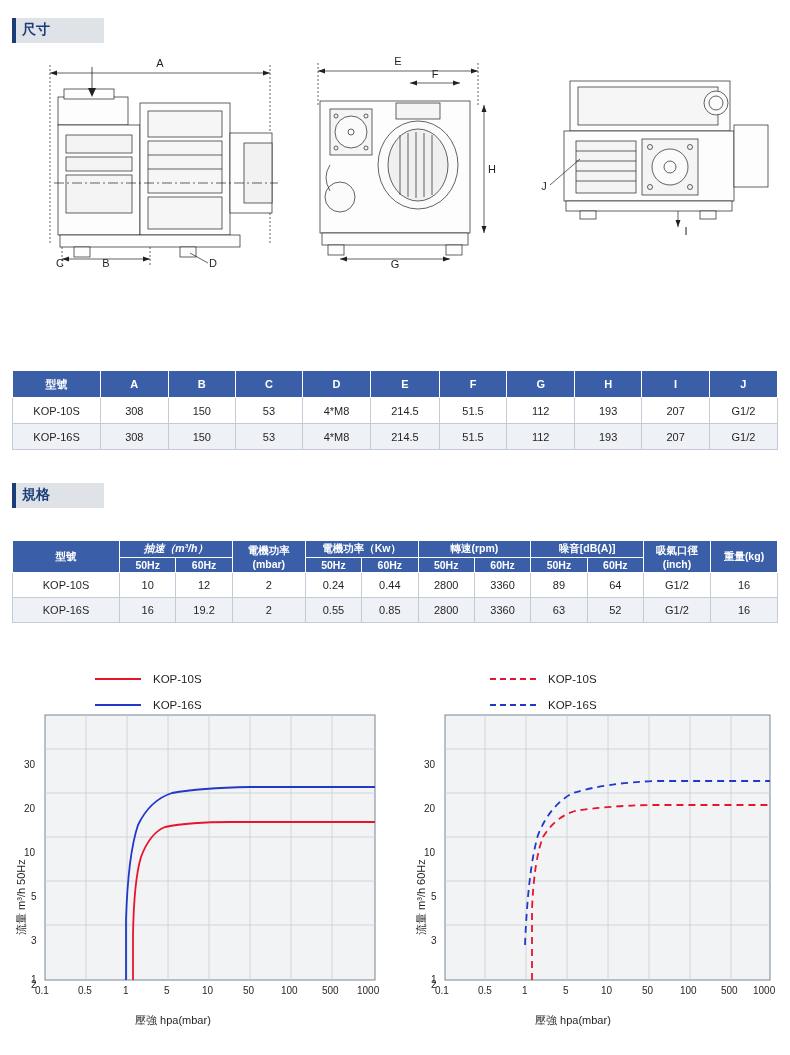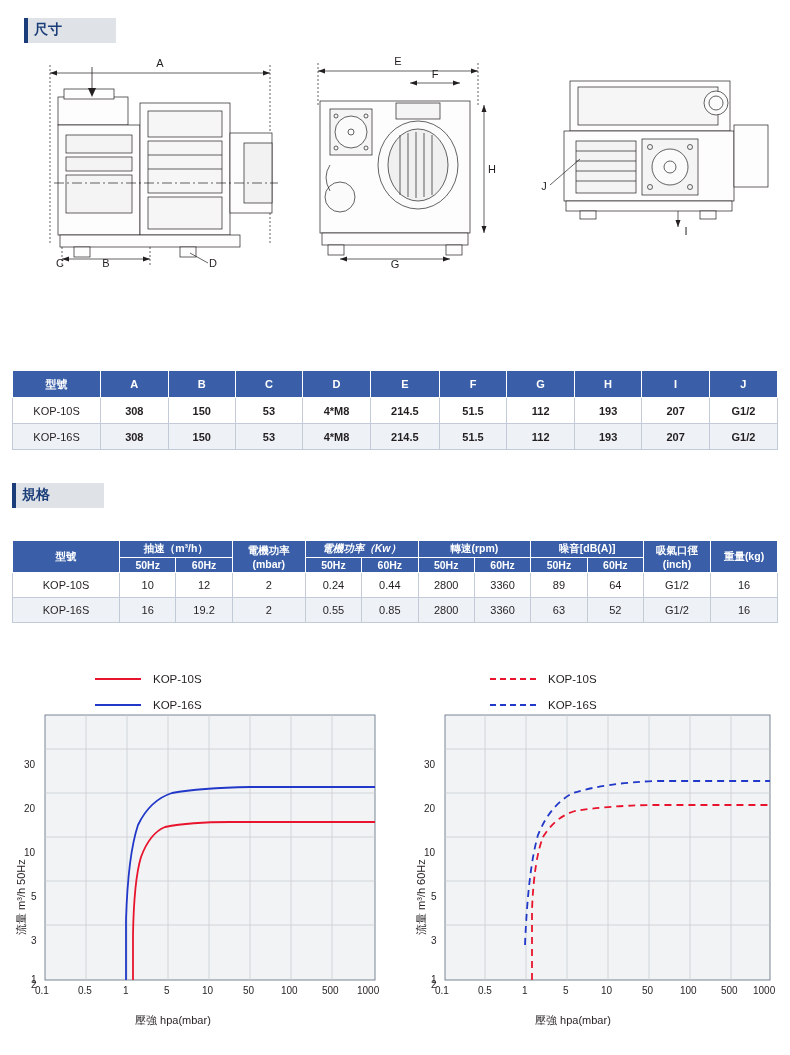--- a/index.html
+++ b/index.html
@@ -25,21 +25,20 @@
   .drawing{position:absolute;}
   table{border-collapse:collapse;}
   .dim-table{position:absolute;left:12px;top:370px;width:766px;}
   .dim-table th{
     background:#3a5fa8;color:#ffffff;font-weight:bold;font-size:11px;
     border:1px solid #ffffff;height:24px;
   }
   .dim-table td{
     border:1px solid #c3cbd8;height:23px;text-align:center;font-size:11px;
     background:#ffffff;
-    font-weight:bold;
   }
   .dim-table tr.alt td{background:#eef1f6;}
   .dim-table td.model{font-weight:normal;}
 
   .spec-table{position:absolute;left:12px;top:540px;width:766px;}
   .spec-table th{
     background:#3a5fa8;color:#ffffff;font-weight:bold;font-size:10.5px;
     border:1px solid #ffffff;
   }
   .spec-table td{
@@ -63,21 +62,21 @@
     transform:rotate(-90deg);
     transform-origin:left top;
     font-size:11px;white-space:nowrap;
   }
   .axis-label-x{position:absolute;font-size:11px;white-space:nowrap;}
   .tick{position:absolute;font-size:10px;color:#231f20;}
 </style>
 </head>
 <body>
 
-<div class="section-title" style="left:12px;top:18px;width:72px;margin-left:12px;">
+<div class="section-title" style="left:12px;top:18px;width:72px;">
   <div class="title-bar"></div>
   <span>尺寸</span>
 </div>
 
 <svg class="drawing" style="left:30px;top:45px;" width="250" height="225" viewBox="0 0 250 225">
   <g fill="none" stroke="#231f20" stroke-width="0.7">
 
     <line x1="20" y1="28" x2="240" y2="28"></line>
     <path d="M20 28 l7 -2.5 v5 z" fill="#231f20" stroke="none"></path>
     <path d="M240 28 l-7 -2.5 v5 z" fill="#231f20" stroke="none"></path>
@@ -250,26 +249,26 @@
 
 <div class="section-title" style="left:12px;top:483px;width:72px;">
   <div class="title-bar"></div>
   <span>規格</span>
 </div>
 
 <table class="spec-table">
   <thead>
     <tr>
       <th rowspan="2" style="width:104px;">型號</th>
-      <th colspan="2" style="width:116px;">抽速（m³/h）</th>
+      <th colspan="2" style="width:116px;font-style:italic;">抽速（m³/h）</th>
       <th rowspan="2" style="width:70px;">
         <div>電機功率</div>
         <div>(mbar)</div>
       </th>
-      <th colspan="2" style="width:116px;font-style:italic;">電機功率（Kw）</th>
+      <th colspan="2" style="width:116px;">電機功率（Kw）</th>
       <th colspan="2" style="width:116px;text-align:center;">轉速(rpm)</th>
       <th colspan="2" style="width:116px;">噪音[dB(A)]</th>
       <th rowspan="2" style="width:64px;">
         <div>吸氣口徑</div>
         <div>(inch)</div>
       </th>
       <th rowspan="2" style="width:64px;">重量(kg)</th>
     </tr>
     <tr>
       <th>50Hz</th>

